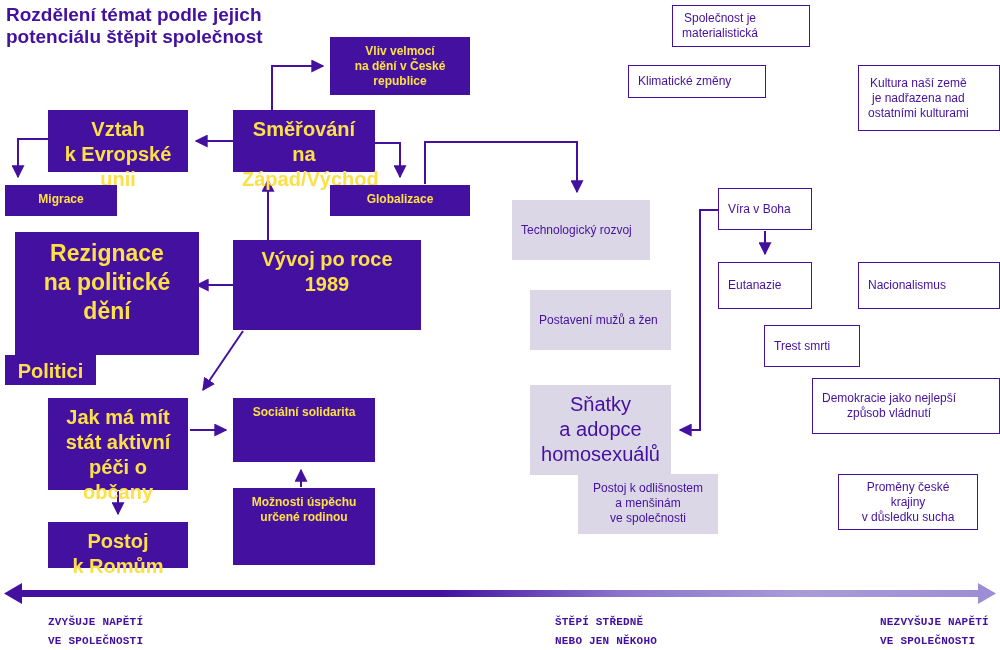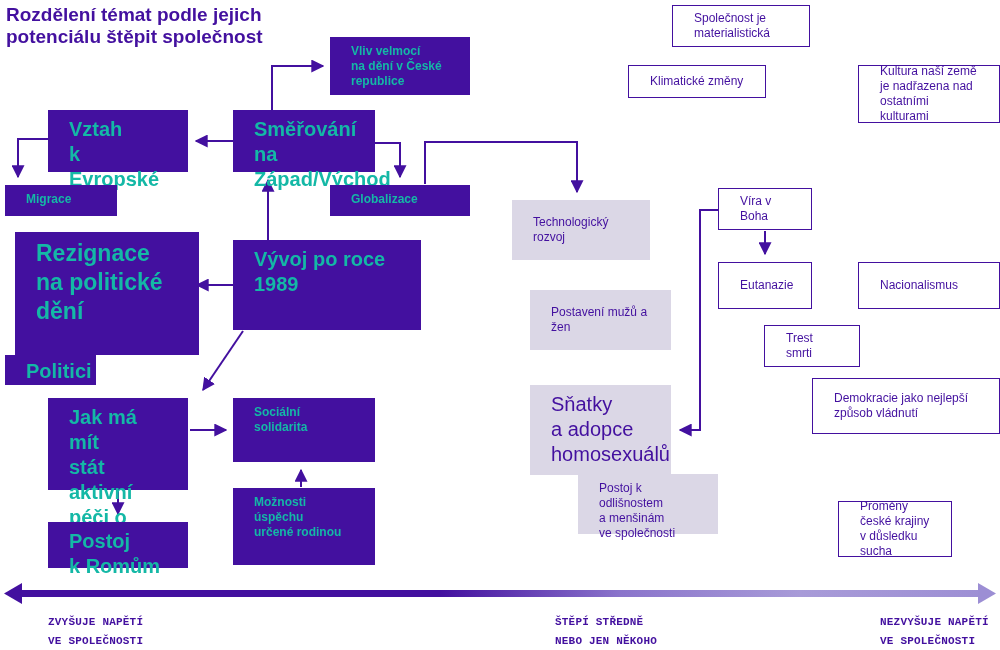--- a/index.html
+++ b/index.html
@@ -6,24 +6,24 @@
   #canvas{
     position:relative;width:1000px;height:650px;overflow:hidden;
     font-family:"Liberation Sans","DejaVu Sans",sans-serif;background:#ffffff;
   }
   #arrows{position:absolute;left:0;top:0;width:1000px;height:650px;pointer-events:none;}
   .title{
     position:absolute;left:6px;top:4px;width:300px;
     font-size:19px;font-weight:bold;color:#43109F;line-height:1.18;white-space:pre-line;
   }
   .node{
-    position:absolute;box-sizing:border-box;padding:7px 21px;
-    white-space:pre-line;line-height:1.25;
+    position:absolute;box-sizing:border-box;padding:7px 9px;
+    white-space:pre-line;line-height:1.25;text-align:center;
   }
-  .solid{background:#43109F;color:#14b8a6;font-weight:bold;}
+  .solid{background:#43109F;color:#fde047;font-weight:bold;}
   .outline{background:#ffffff;border:1.5px solid #43109F;color:#43109F;}
   .light{background:#DBD7E6;color:#43109F;}
   .vc{display:flex;align-items:center;}
   .fs12{font-size:12px;}
   .fs16{font-size:20px;}
   .fs23{font-size:23px;margin-left:10px;}
   .axis-label{
     position:absolute;font-size:11px;font-weight:bold;color:#43109F;
     line-height:1.75;white-space:pre-line;letter-spacing:0.2px;font-family:Liberation Mono, monospace;
   }
@@ -92,30 +92,30 @@
 stát aktivní
 péči o občany</div>
   <div class="node solid fs12" style="left:233px;top:488px;width:142px;height:77px">Možnosti úspěchu
 určené rodinou</div>
   <div class="node solid fs16" style="left:48px;top:522px;width:140px;height:46px">Postoj
 k Romům</div>
 
   <div class="node outline fs12 vc" style="left:672px;top:5px;width:138px;height:42px">Společnost je
 materialistická</div>
   <div class="node outline fs12 vc" style="left:628px;top:65px;width:138px;height:33px">Klimatické změny</div>
-  <div class="node outline fs12 vc" style="left:858px;top:65px;width:142px;height:58px">Kultura naší země
+  <div class="node outline fs12 vc" style="left:858px;top:65px;width:142px;height:66px">Kultura naší země
 je nadřazena nad
 ostatními kulturami</div>
   <div class="node outline fs12 vc" style="left:718px;top:262px;width:94px;height:47px">Eutanazie</div>
   <div class="node outline fs12 vc" style="left:718px;top:188px;width:94px;height:42px">Víra v Boha</div>
   <div class="node outline fs12 vc" style="left:858px;top:262px;width:142px;height:47px">Nacionalismus</div>
   <div class="node outline fs12 vc" style="left:764px;top:325px;width:96px;height:42px">Trest smrti</div>
   <div class="node outline fs12 vc" style="left:812px;top:378px;width:188px;height:56px">Demokracie jako nejlepší
 způsob vládnutí</div>
-  <div class="node outline fs12 vc" style="left:838px;top:501px;width:114px;height:56px">Proměny české krajiny
+  <div class="node outline fs12 vc" style="left:838px;top:474px;width:140px;height:56px">Proměny české krajiny
 v důsledku sucha</div>
 
   <div class="node light fs12 vc" style="left:512px;top:200px;width:138px;height:60px">Technologický rozvoj</div>
   <div class="node light fs12 vc" style="left:530px;top:290px;width:141px;height:60px">Postavení mužů a žen</div>
   <div class="node light fs16" style="left:530px;top:385px;width:141px;height:90px">Sňatky
 a adopce
 homosexuálů</div>
   <div class="node light fs12" style="left:578px;top:474px;width:140px;height:60px">Postoj k odlišnostem
 a menšinám
 ve společnosti</div>

